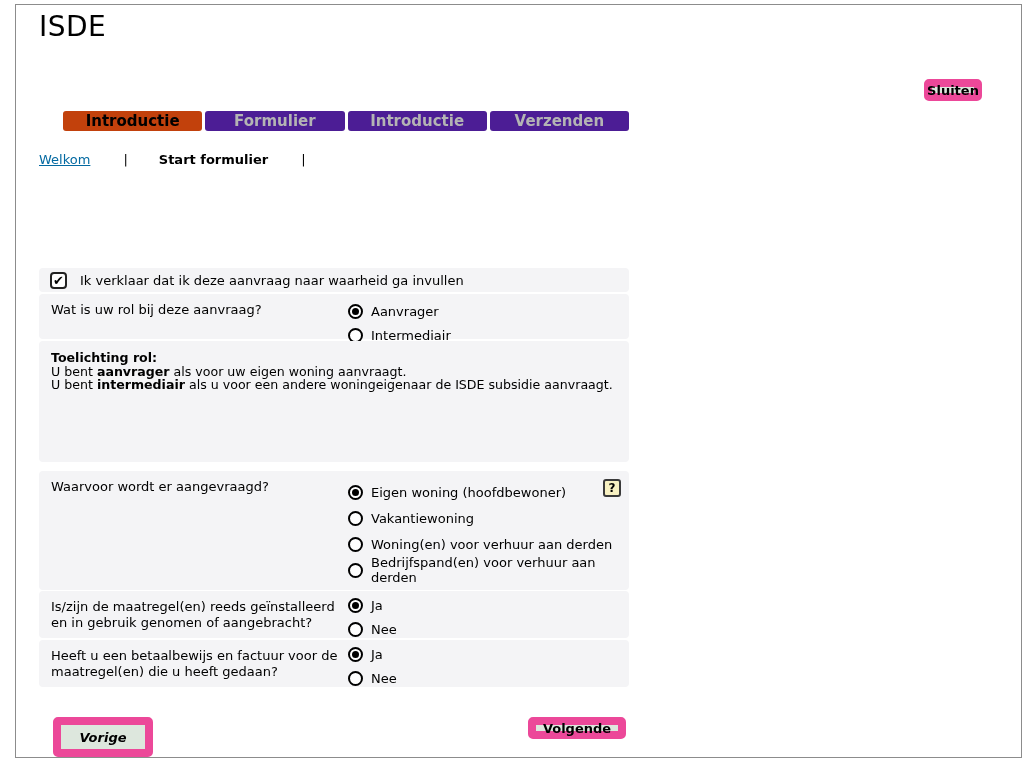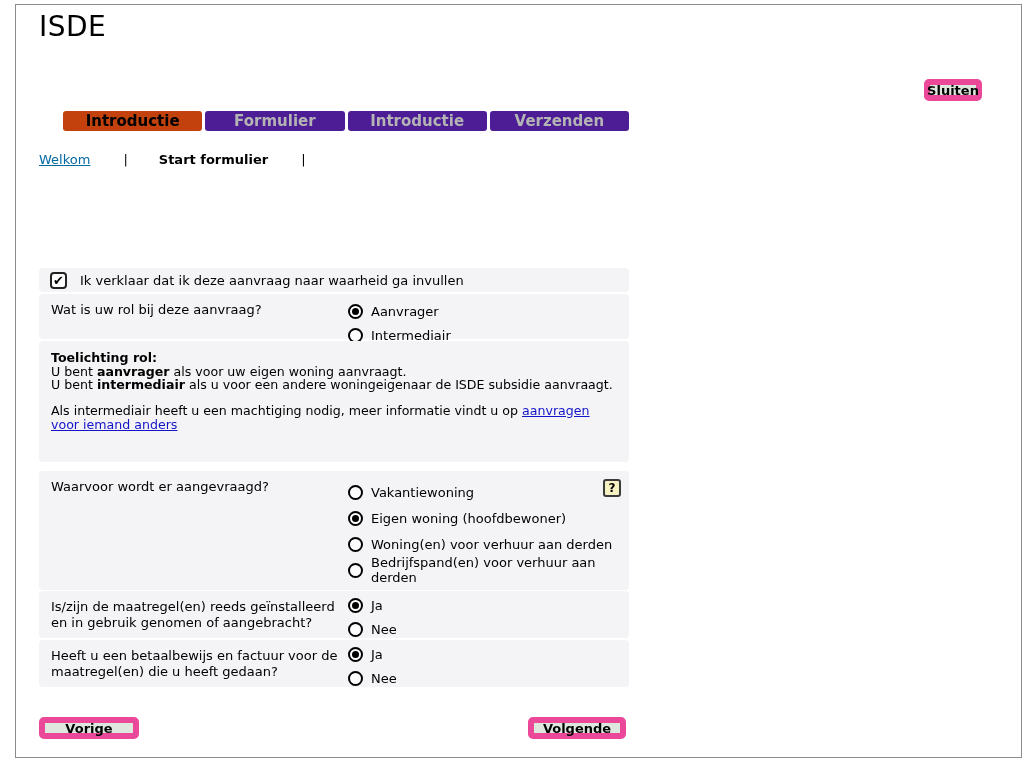--- a/index.html
+++ b/index.html
@@ -7,21 +7,21 @@
     font-family:"DejaVu Sans","Liberation Sans",sans-serif; color:#000; }
   .page {
     position:absolute; left:15px; top:4px; width:1007px; height:754px;
     border:1px solid #8c8c8c; background:#fff;
   }
   .app-title {
     position:absolute; left:23px; top:5px; font-size:28px; letter-spacing:0.5px;
   }
   .btn {
     display:flex; align-items:center; justify-content:center;
-    background:#dde7dd; border:6px solid #ec4899; border-radius:5px;
+    background:#dde7dd; border:8px solid #ec4899; border-radius:5px;
     font-size:13px; font-weight:bold; cursor:pointer; color:#000;
   }
   .close-btn { position:absolute; left:908px; top:74px; width:58px; height:22px; }
   .tabbar {
     position:absolute; left:23px; top:106px; width:590px; height:20px;
     display:flex; gap:3px;
   }
   .tab {
     flex:1; display:flex; align-items:center; justify-content:center;
     background:#4c1d95; color:#b4b4b4; font-size:15px; font-weight:bold;
@@ -63,21 +63,21 @@
   .opt-tall { height:26px; }
   .help-btn {
     position:absolute; right:8px; top:8px; width:18px; height:18px;
     background:#f8f1c2; border:2px solid #3a3a3a; border-radius:3px;
     display:flex; align-items:center; justify-content:center;
     font-size:12px; font-weight:bold; cursor:pointer;
   }
   .row-q3 { top:586px; height:47px; }
   .row-q4 { top:635px; height:47px; }
   .row-q3 .options, .row-q4 .options { top:2px; }
-  .prev-btn { position:absolute; left:23px; top:712px; width:100px; height:22px; }
+  .prev-btn { position:absolute; left:37px; top:712px; width:100px; height:40px;font-style:italic; }
   .next-btn { position:absolute; left:512px; top:712px; width:98px; height:22px; }
   b { font-weight:bold; }
 </style>
 </head>
 <body>
 
 <div class="page">
 
   <div class="app-title">ISDE</div>
 
@@ -112,33 +112,32 @@
         <span class="radio"></span>
         <span class="lbl">Intermediair</span>
       </div>
     </div>
   </div>
 
   <div class="row row-expl">
     <div><b>Toelichting rol:</b></div>
     <div><span>U bent </span><b>aanvrager</b><span> als voor uw eigen woning aanvraagt.</span></div>
     <div><span>U bent </span><b>intermediair</b><span> als u voor een andere woningeigenaar de ISDE subsidie aanvraagt.</span></div>
-    <div class="note"><span>Als intermediair heeft u een machtiging nodig, meer informatie vindt u op </span><a>aanvragen voor iemand anders</a></div>
   </div>
 
   <div class="row row-q2">
     <div class="q-label">Waarvoor wordt er aangevraagd?</div>
     <div class="options">
       <div class="opt opt-tall">
+        <span class="radio selected"></span>
+        <span class="lbl">Eigen woning (hoofdbewoner)</span>
+      </div>
+      <div class="opt opt-tall">
         <span class="radio"></span>
         <span class="lbl">Vakantiewoning</span>
-      </div>
-      <div class="opt opt-tall">
-        <span class="radio selected"></span>
-        <span class="lbl">Eigen woning (hoofdbewoner)</span>
       </div>
       <div class="opt opt-tall">
         <span class="radio"></span>
         <span class="lbl">Woning(en) voor verhuur aan derden</span>
       </div>
       <div class="opt opt-tall">
         <span class="radio"></span>
         <span class="lbl">Bedrijfspand(en) voor verhuur aan derden</span>
       </div>
     </div>

